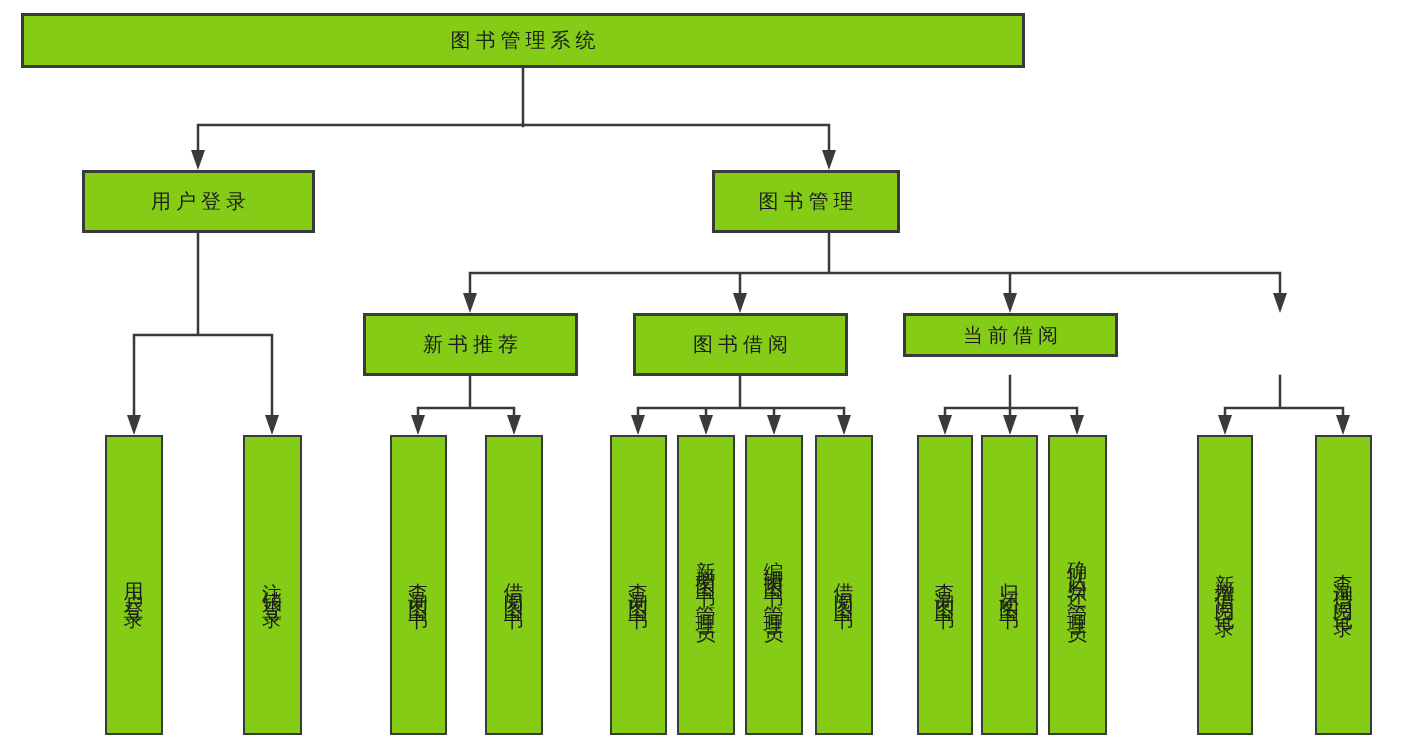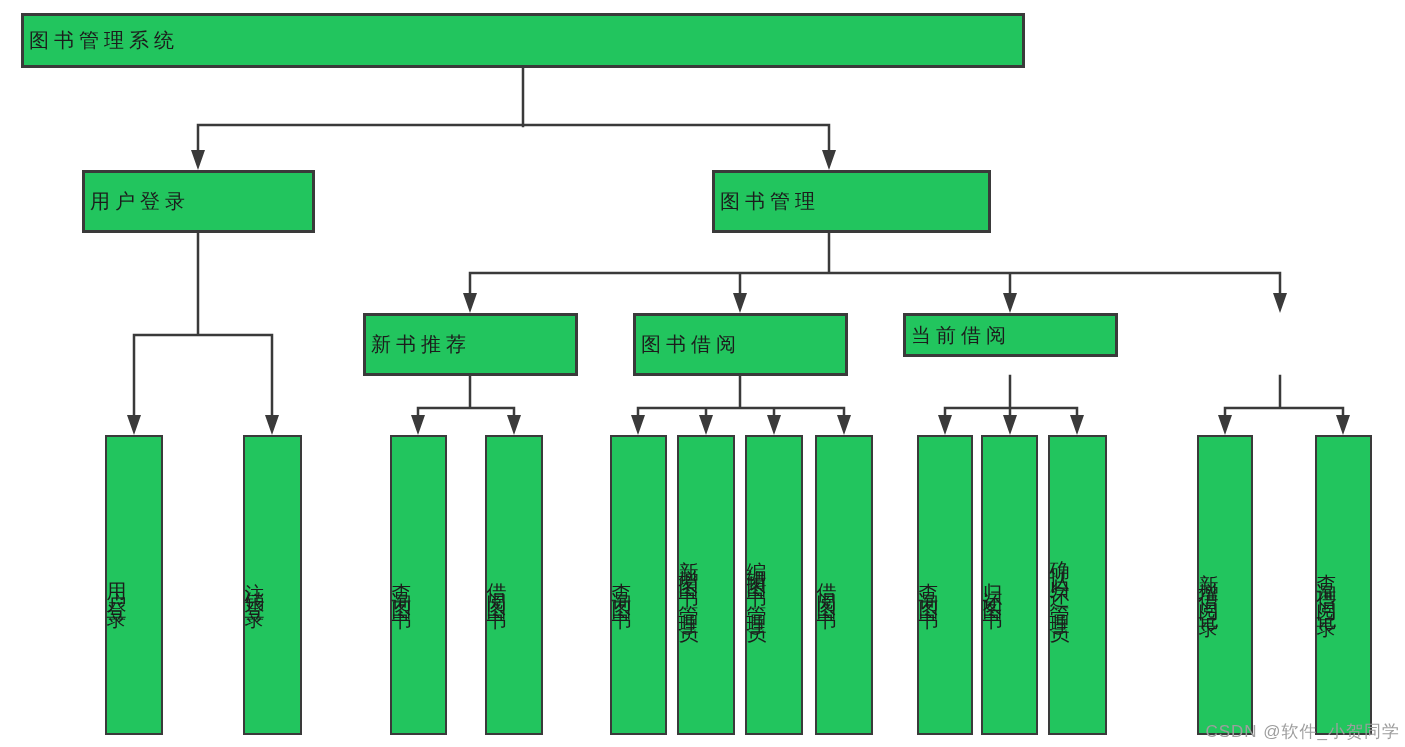--- a/index.html
+++ b/index.html
@@ -13,24 +13,25 @@
   }
   .connectors {
     position: absolute;
     left: 0; top: 0;
     width: 1405px; height: 747px;
     color: var(--line, #3a3a3a);
   }
   .node {
     position: absolute;
     box-sizing: border-box;
-    background: #22c55e;
+    background: #84cc16;
     border: 3px solid var(--line, #3a3a3a);
     display: flex;
     align-items: center;
+    justify-content: center;
     color: var(--text, #1c1c1c);
   }
   .node.h span {
     font-size: 20px;
     letter-spacing: 5px;
     text-indent: 5px;
     white-space: nowrap;
   }
   .node.v { border-width: 2px; }
   .node.v span {
@@ -98,21 +99,21 @@
       M1336 415 L1350 415 L1343 435 Z"></path>
   </svg>
 
   <div class="node h" style="left:21px; top:13px; width:1004px; height:55px">
     <span>图书管理系统</span>
   </div>
 
   <div class="node h" style="left:82px; top:170px; width:233px; height:63px">
     <span>用户登录</span>
   </div>
-  <div class="node h" style="left:712px; top:170px; width:279px; height:63px">
+  <div class="node h" style="left:712px; top:170px; width:188px; height:63px">
     <span>图书管理</span>
   </div>
 
   <div class="node h" style="left:633px; top:313px; width:215px; height:63px">
     <span>图书借阅</span>
   </div>
   <div class="node h" style="left:363px; top:313px; width:215px; height:63px">
     <span>新书推荐</span>
   </div>
   <div class="node h" style="left:903px; top:313px; width:215px; height:44px">
@@ -156,15 +157,14 @@
     <span>确认归还（管理员）</span>
   </div>
 
   <div class="node v" style="left:1197px; top:435px; width:56px; height:300px">
     <span>新增借阅记录</span>
   </div>
   <div class="node v" style="left:1315px; top:435px; width:57px; height:300px">
     <span>查询借阅记录</span>
   </div>
 
-  <div class="watermark">CSDN @软件_小贺同学</div>
 
 </div>
 
 </body></html>

